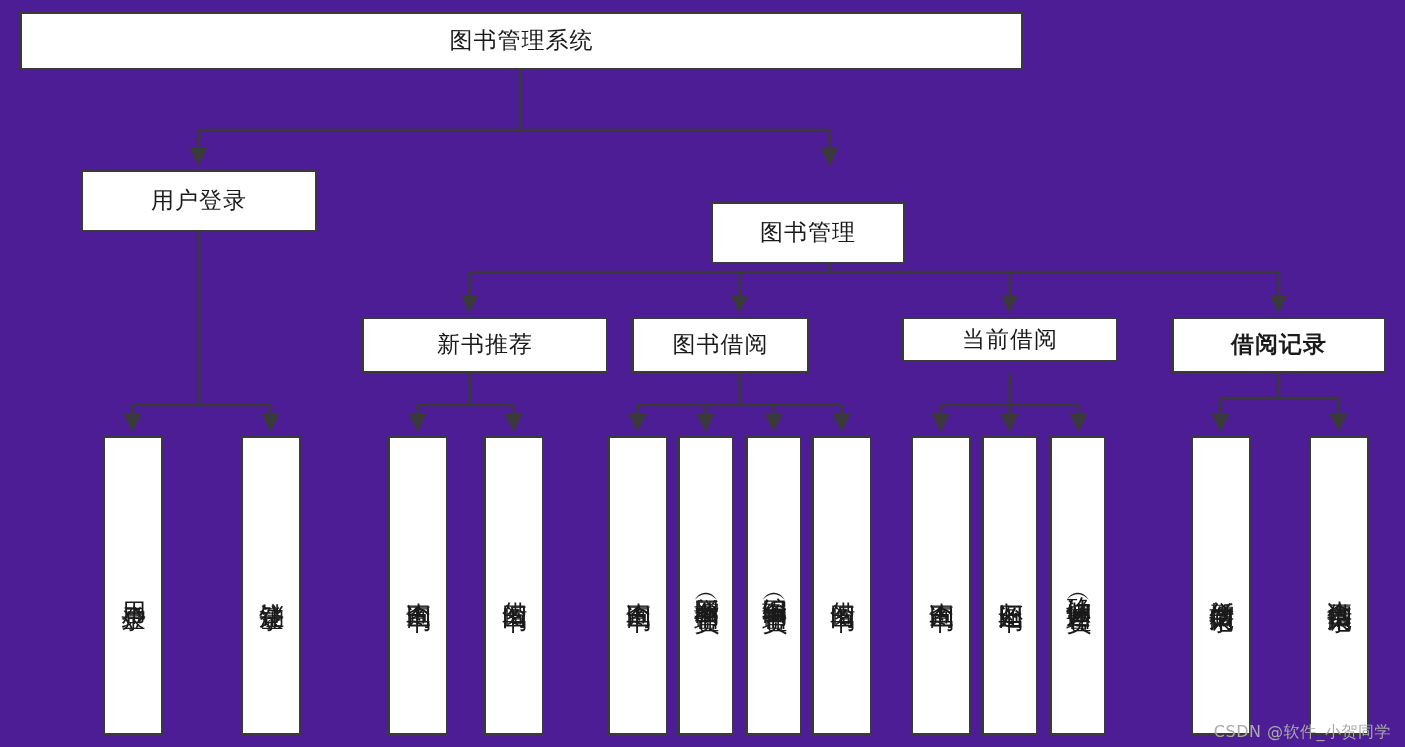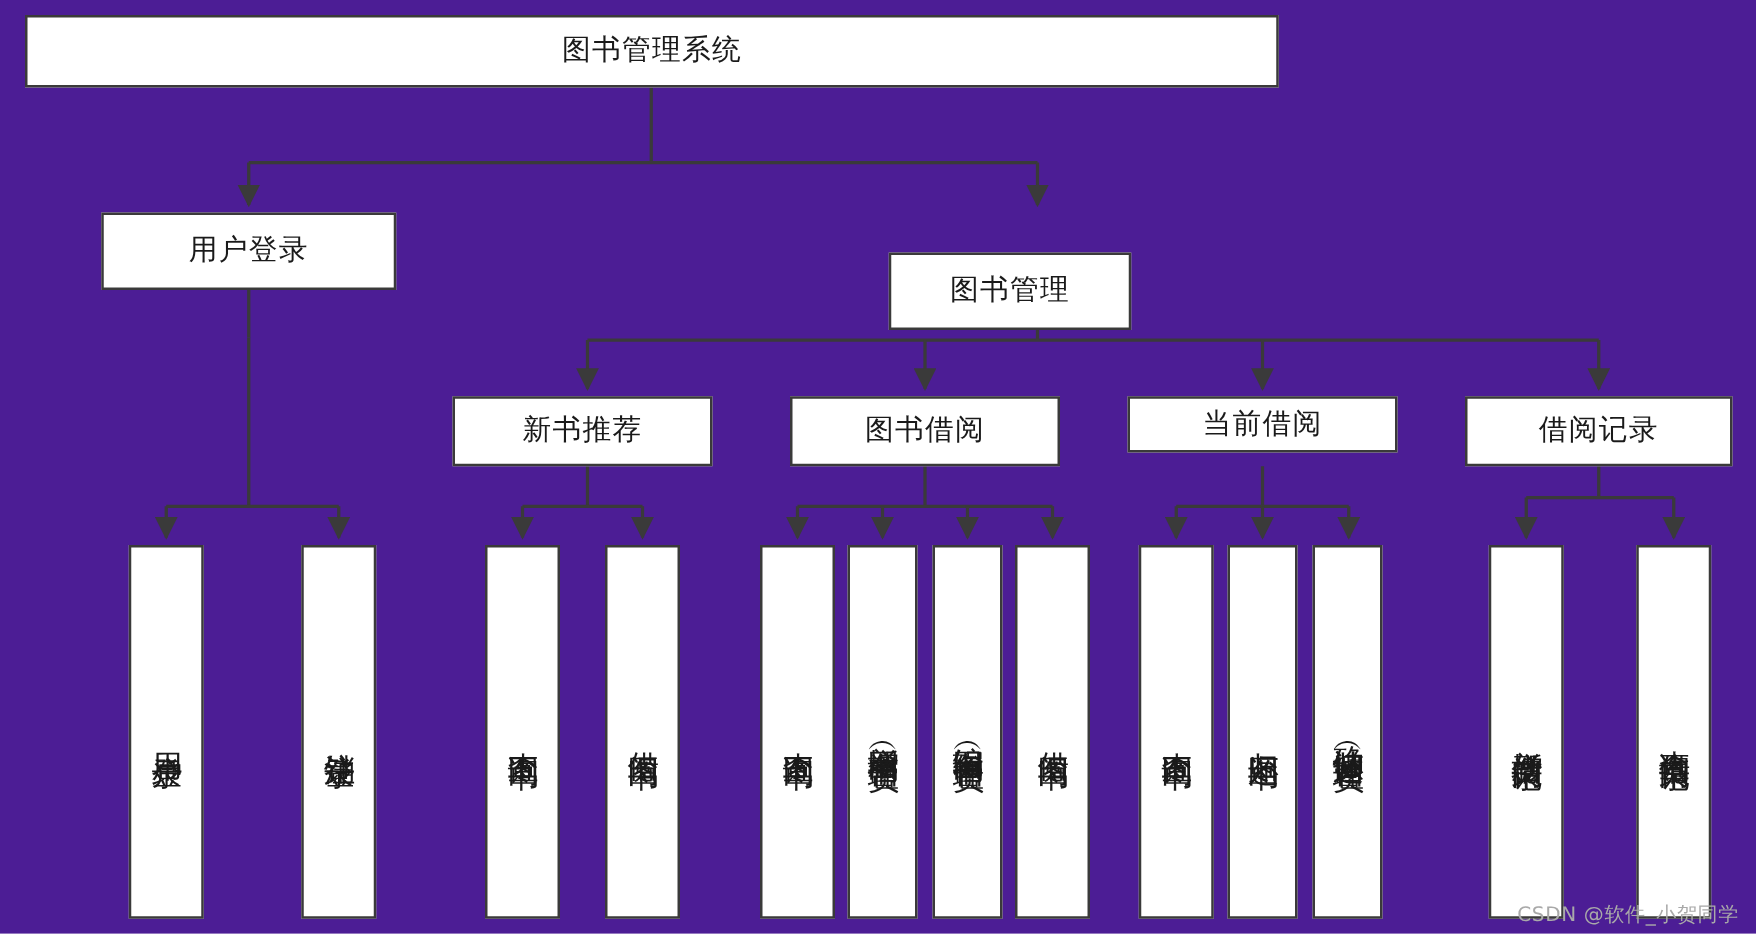--- a/index.html
+++ b/index.html
@@ -130,30 +130,30 @@
     <span>图书管理系统</span>
   </div>
 
   <div class="node node-h" style="left:81px; top:170px; width:236px; height:62px;">
     <span>用户登录</span>
   </div>
   <div class="node node-h" style="left:711px; top:170px; width:194px; height:62px;margin-top:32px;">
     <span>图书管理</span>
   </div>
 
-  <div class="node node-h" style="left:362px; top:317px; width:208px; height:56px;">
+  <div class="node node-h" style="left:362px; top:317px; width:246px; height:56px;">
     <span>新书推荐</span>
   </div>
-  <div class="node node-h" style="left:632px; top:317px; width:216px; height:56px;">
+  <div class="node node-h" style="left:632px; top:317px; width:177px; height:56px;">
     <span>图书借阅</span>
   </div>
   <div class="node node-h" style="left:902px; top:317px; width:216px; height:45px;">
     <span>当前借阅</span>
   </div>
-  <div class="node node-h" style="left:1172px; top:317px; width:214px; height:56px;">
+  <div class="node node-h" style="left:1172px; top:317px; width:214px; height:56px;font-weight:bold;">
     <span>借阅记录</span>
   </div>
 
   <div class="node node-v" style="left:103px; top:436px; width:60px; height:299px;">
     <span class="vlabel">用户登录</span>
   </div>
   <div class="node node-v" style="left:241px; top:436px; width:60px; height:299px;">
     <span class="vlabel">注销登录</span>
   </div>
 

